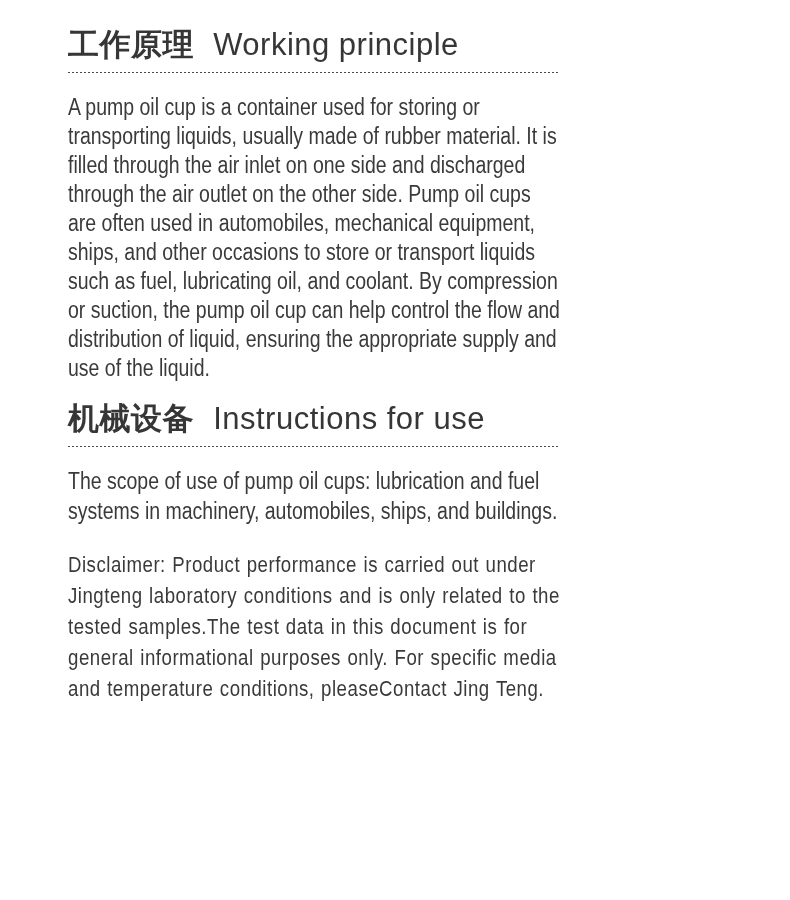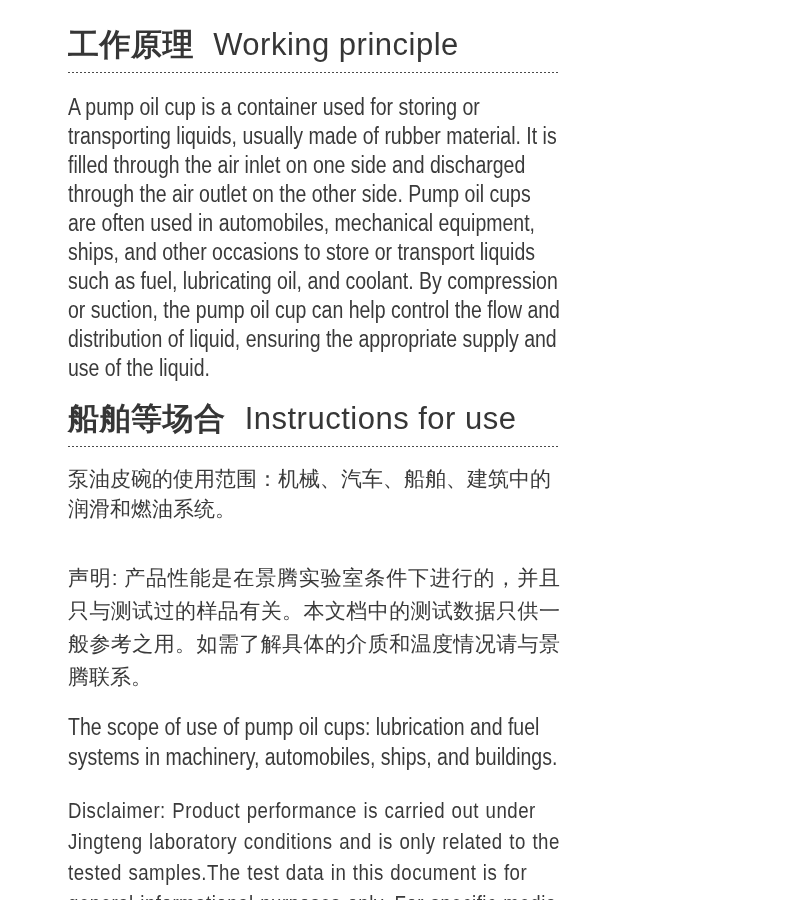--- a/index.html
+++ b/index.html
@@ -87,23 +87,21 @@
     <h1 class="heading">
       <span class="h-zh">工作原理</span>
       <span class="h-en">Working principle</span>
     </h1>
     <div class="divider"></div>
     <p class="body-en cond">A pump oil cup is a container used for storing or transporting liquids, usually made of rubber material. It is filled through the air inlet on one side and discharged through the air outlet on the other side. Pump oil cups are often used in automobiles, mechanical equipment, ships, and other occasions to store or transport liquids such as fuel, lubricating oil, and coolant. By compression or suction, the pump oil cup can help control the flow and distribution of liquid, ensuring the appropriate supply and use of the liquid.</p>
   </section>
 
   <section class="section-2">
     <h1 class="heading">
-      <span class="h-zh">船舶等场合</span>
+      <span class="h-zh">机械设备</span>
       <span class="h-en">Instructions for use</span>
     </h1>
     <div class="divider"></div>
-    <p class="scope-zh">泵油皮碗的使用范围：机械、汽车、船舶、建筑中的润滑和燃油系统。</p>
-    <p class="disclaimer-zh">声明: 产品性能是在景腾实验室条件下进行的，并且只与测试过的样品有关。本文档中的测试数据只供一般参考之用。如需了解具体的介质和温度情况请与景腾联系。</p>
     <p class="scope-en cond">The scope of use of pump oil cups: lubrication and fuel systems in machinery, automobiles, ships, and buildings.</p>
     <p class="disclaimer-en cond">Disclaimer: Product performance is carried out under Jingteng laboratory conditions and is only related to the tested samples.The test data in this document is for general informational purposes only. For specific media and temperature conditions, pleaseContact Jing Teng.</p>
   </section>
 
 </div>
 
 </body></html>

